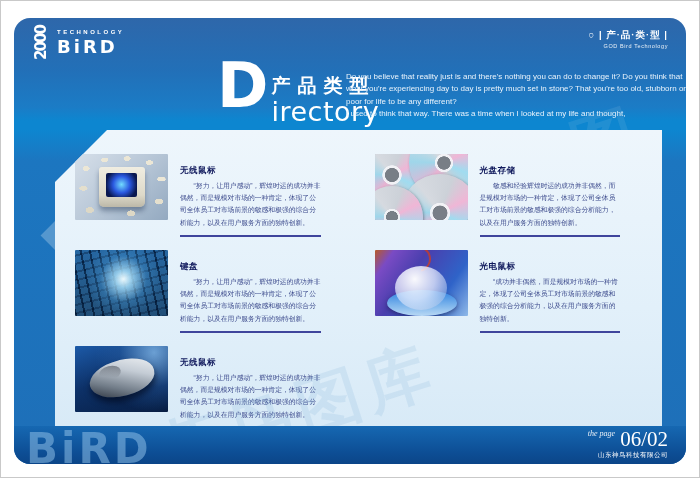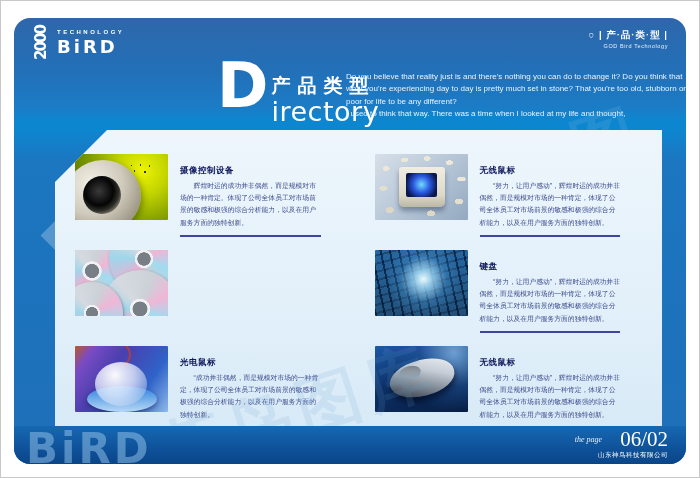--- a/index.html
+++ b/index.html
@@ -101,21 +101,21 @@
       box-shadow:0 5px 6px rgba(0,5,20,.6); }
   .thumb-wireless::after { content:""; position:absolute; left:24px; top:20px; width:22px; height:14px; border-radius:50%;
       transform:rotate(-14deg); background:linear-gradient(200deg, rgba(30,35,45,.55), rgba(255,255,255,0) 70%); }
 
   
   .footer { position:absolute; left:0; right:0; bottom:0; height:38px;
       background:linear-gradient(180deg,#1668b2 0%, #0d4e95 70%, #0b4588 100%); }
   .f-bird { position:absolute; left:12px; bottom:-9px; font-size:42px; font-weight:800; letter-spacing:3px;
       color:rgba(140,190,230,.55); font-family:"DejaVu Sans",sans-serif; }
   .f-right { position:absolute; right:18px; top:3px; text-align:right; color:#ffffff; }
-  .f-pageline { display:flex; align-items:center; justify-content:flex-end; gap:18px; }
+  .f-pageline { display:flex; align-items:flex-start; justify-content:flex-end; gap:5px; }
   .f-pagelabel { font-family:"Liberation Serif",serif; font-style:italic; font-size:8px; opacity:.9; }
   .f-pagenum { font-family:"Liberation Serif",serif; font-size:21px; line-height:1; }
   .f-company { font-size:6.5px; margin-top:1px; letter-spacing:.5px; }
 
   
   .wm { position:absolute; font-size:64px; font-weight:700; letter-spacing:8px; pointer-events:none; transform:rotate(-18deg); }
   .wm1 { left:430px; top:95px; color:#9fc6e4; opacity:.14; }
   .wm2 { left:140px; top:350px; color:#6aa2cf; opacity:.14; }
 </style>
 </head>
@@ -149,46 +149,41 @@
 
     <div class="intro">Do you believe that reality just is and there's nothing you can do to change it? Do you think that what you're experiencing day to day is pretty much set in stone? That you're too old, stubborn or poor for life to be any different?
 I used to think that way. There was a time when I looked at my life and thought,</div>
 
     <span class="wm wm1">蓝鸟图库</span>
 
     <div class="stripe"></div>
     <div class="panel">
       <div class="grid">
 
-        <div class="item">
-          <div class="thumb thumb-webcam">
-            <span class="cam-dots"></span>
-          </div>
-          <div class="itext">
-            <div class="ititle">摄像控制设备</div>
-            <div class="ibody">辉煌时运的成功并非偶然，而是规模对市场的一种肯定。体现了公司全体员工对市场前景的敏感和极强的综合分析能力，以及在用户服务方面的独特创新。</div>
-          </div>
-        </div>
 
         <div class="item">
           <div class="thumb thumb-monitor">
             <span class="m-mice"></span>
           </div>
           <div class="itext">
             <div class="ititle">无线鼠标</div>
             <div class="ibody">“努力，让用户感动”，辉煌时运的成功并非偶然，而是规模对市场的一种肯定，体现了公司全体员工对市场前景的敏感和极强的综合分析能力，以及在用户服务方面的独特创新。</div>
           </div>
         </div>
 
         <div class="item">
           <div class="thumb thumb-cds">
             <span class="cd d1"></span>
             <span class="cd d2"></span>
             <span class="cd d3"></span>
             <span class="cd d4"></span>
+          </div>
+          <div class="itext">
+            <div class="ititle">光盘存储</div>
+            <div class="ibody">敏感和经验辉煌时运的成功并非偶然，而是规模对市场的一种肯定，体现了公司全体员工对市场前景的敏感和极强的综合分析能力，以及在用户服务方面的独特创新。</div>
           </div>
         </div>
 
         <div class="item">
           <div class="thumb thumb-keyboard"></div>
           <div class="itext">
             <div class="ititle">键盘</div>
             <div class="ibody">“努力，让用户感动”，辉煌时运的成功并非偶然，而是规模对市场的一种肯定，体现了公司全体员工对市场前景的敏感和极强的综合分析能力，以及在用户服务方面的独特创新。</div>
           </div>
         </div>

